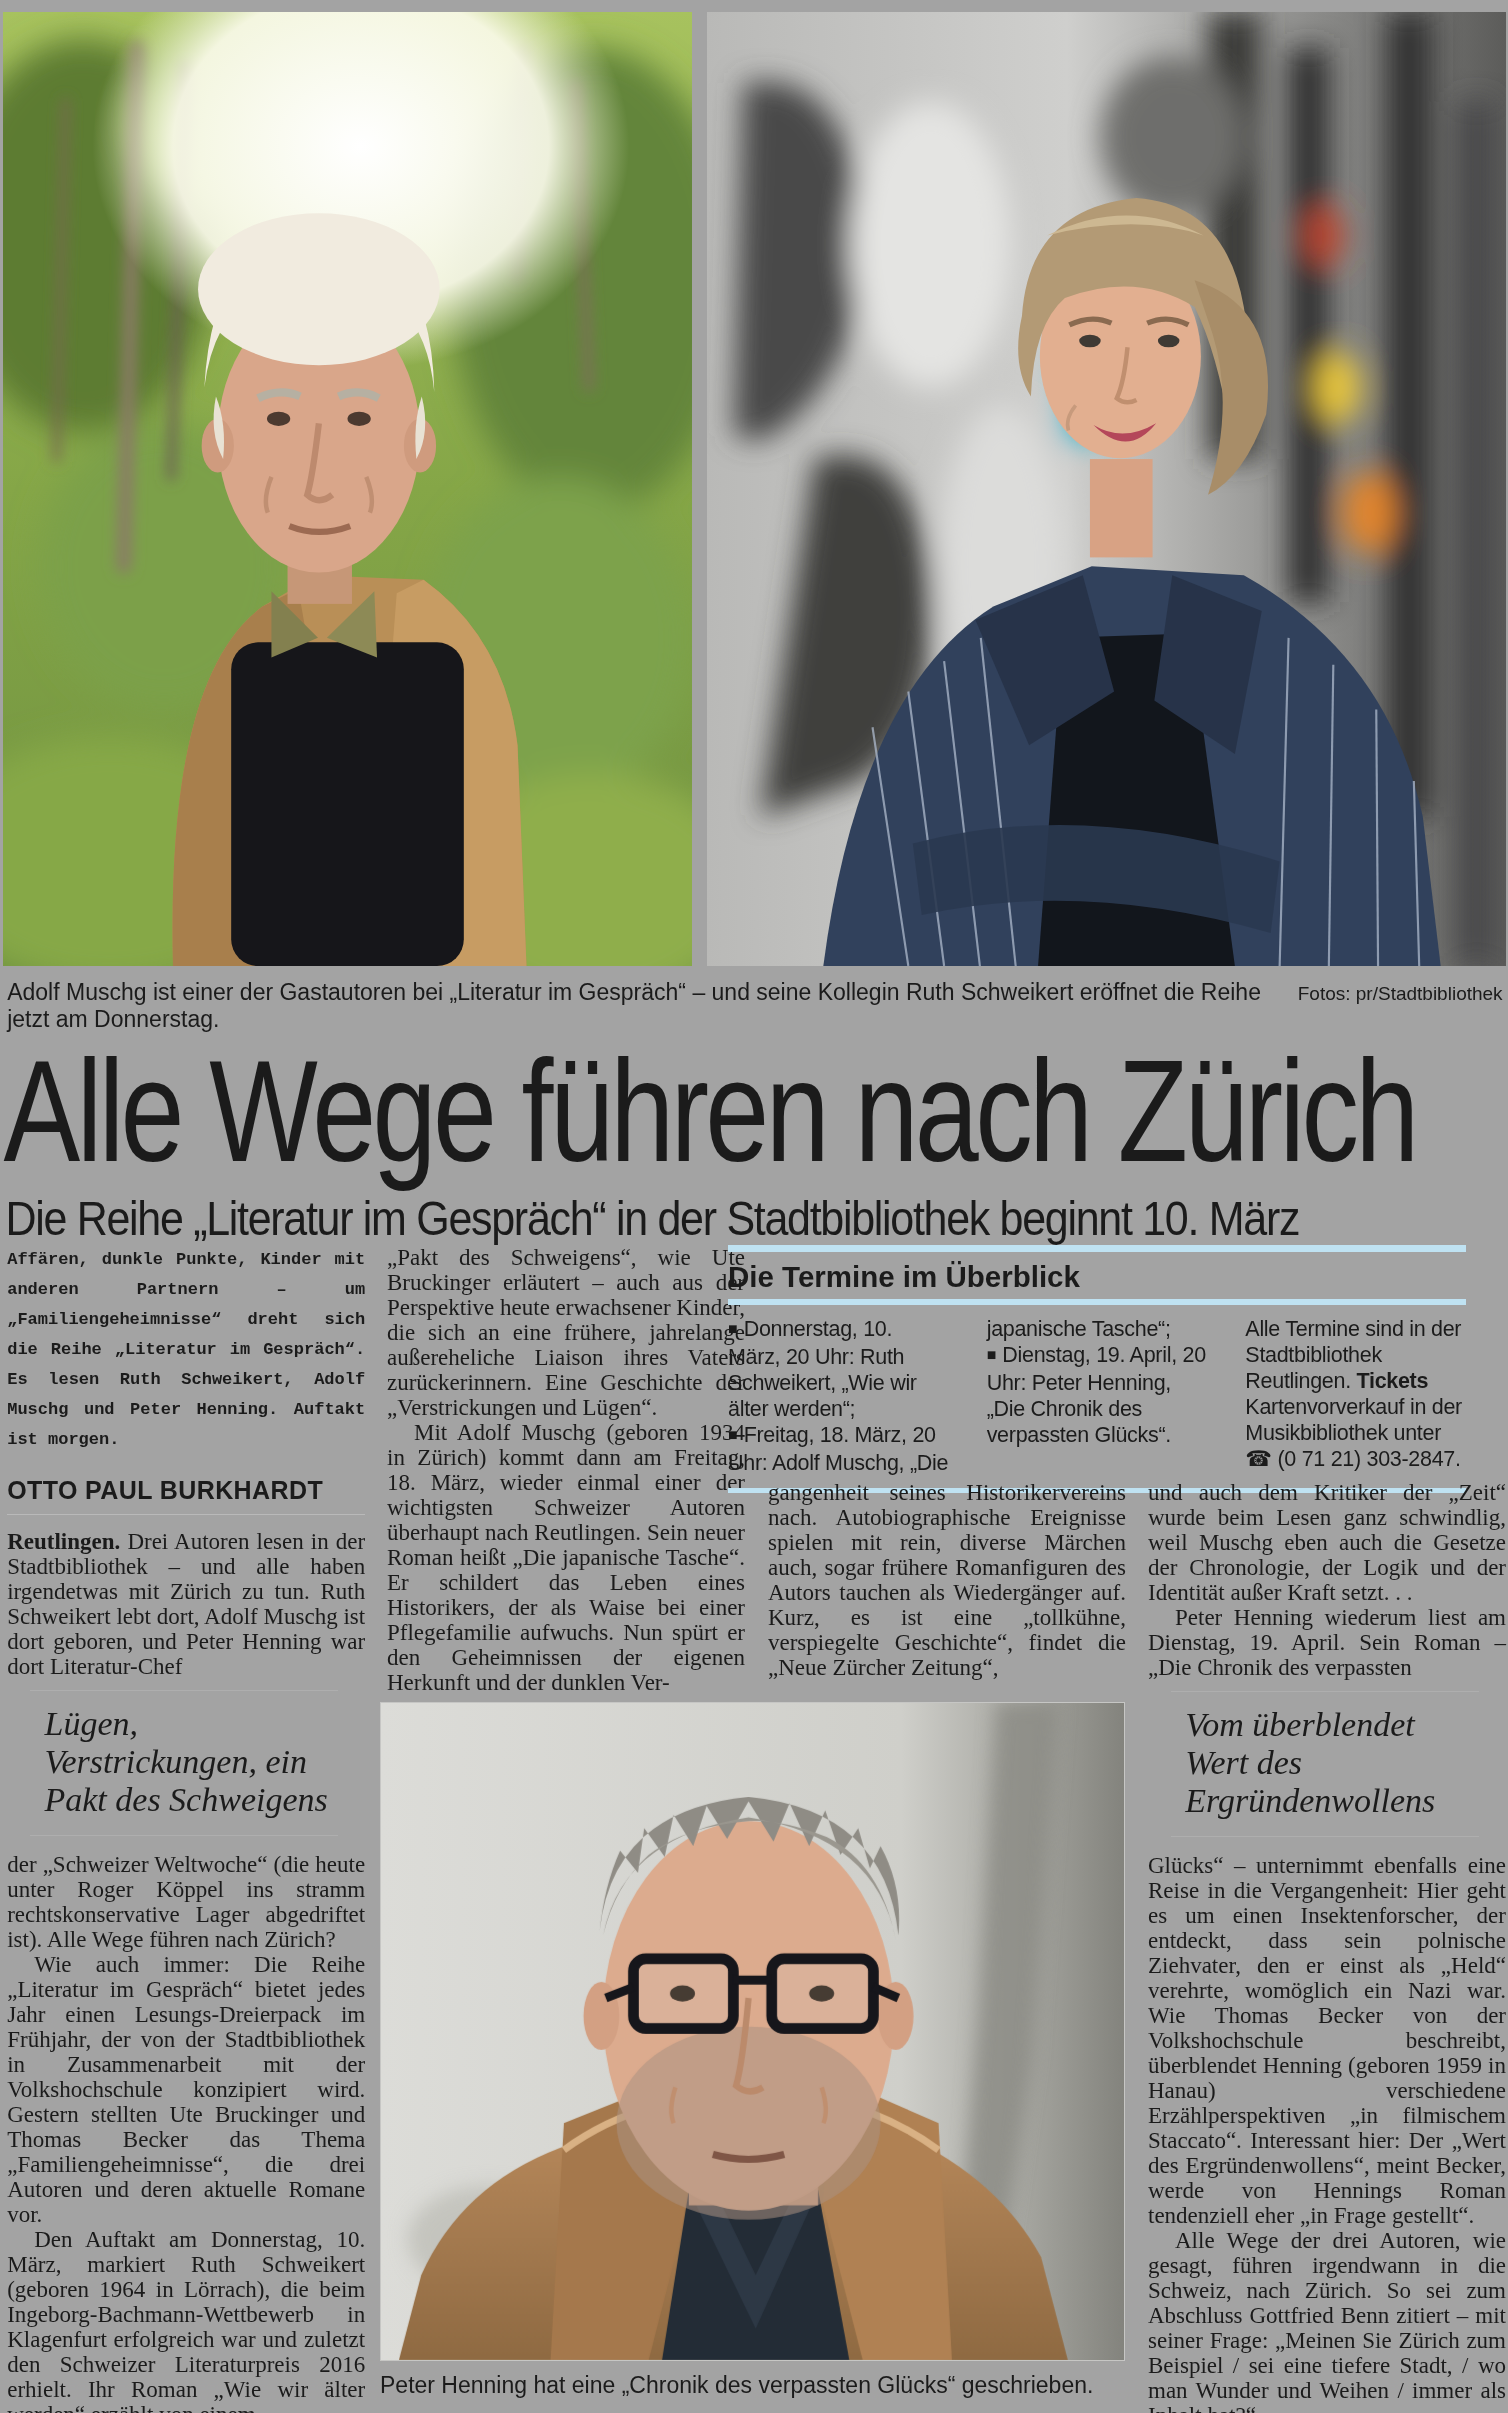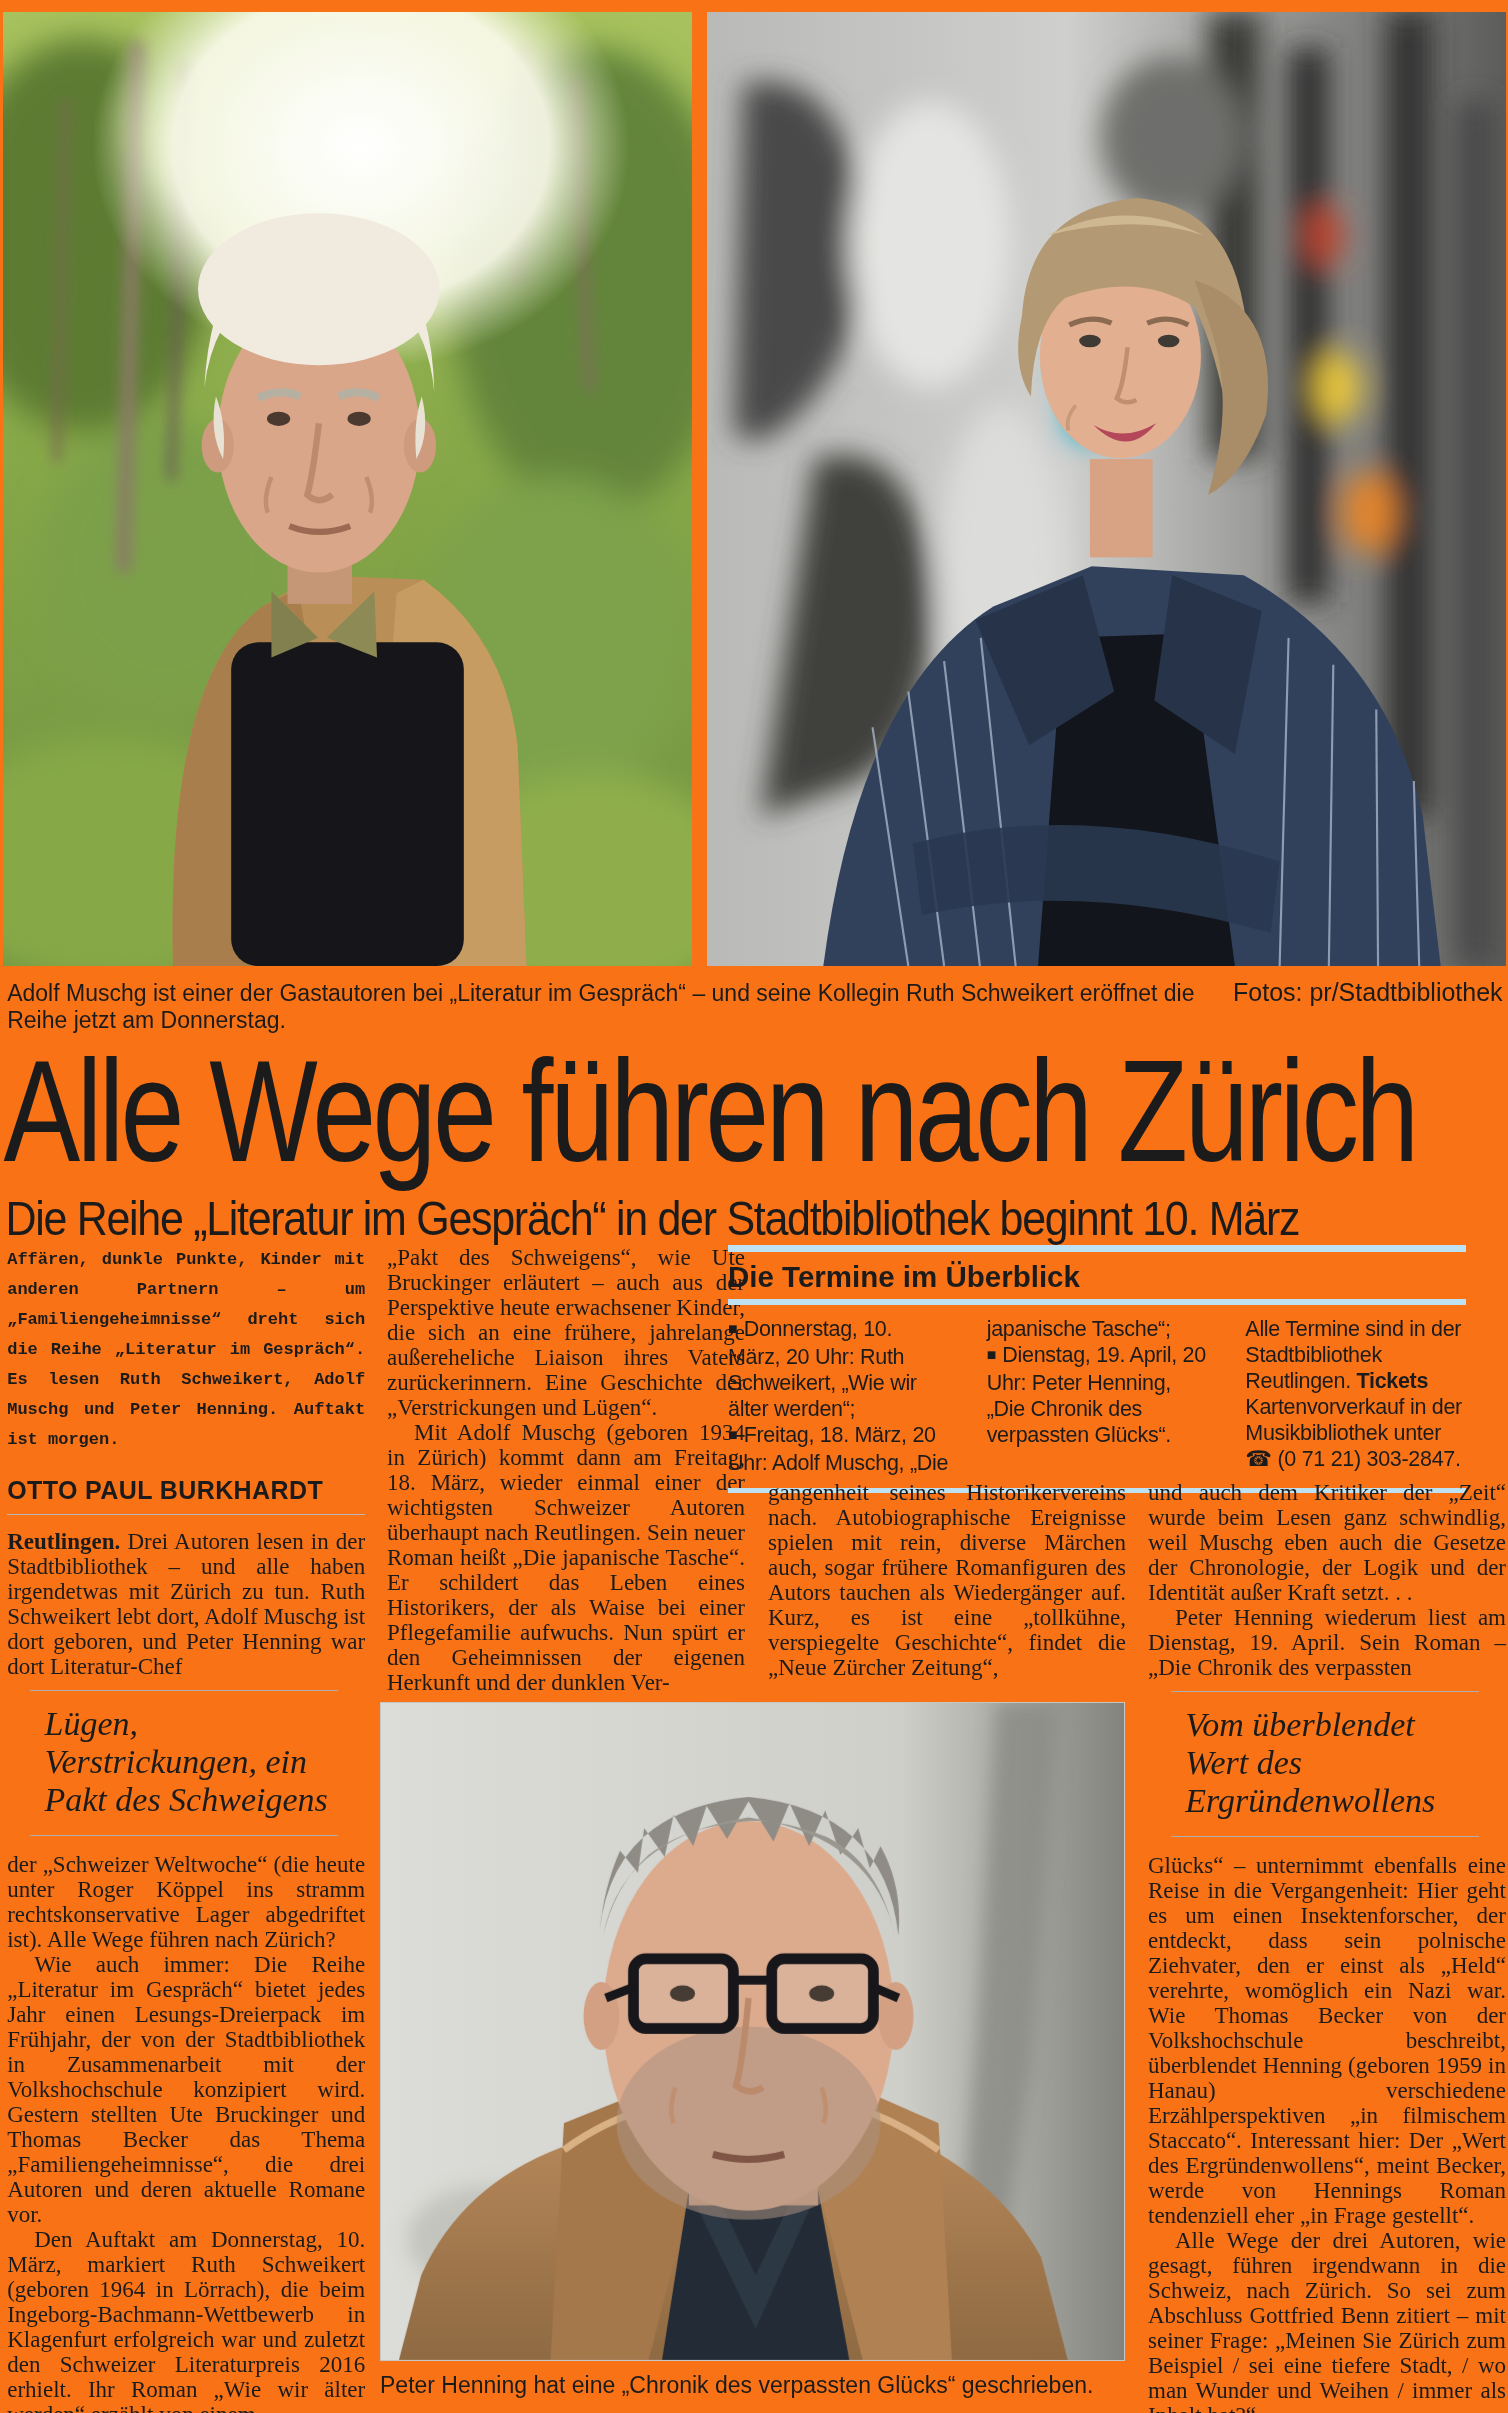--- a/index.html
+++ b/index.html
@@ -1,25 +1,25 @@
 <!DOCTYPE html>
 <html lang="de" style="font-size:14.3px"><head>
 <meta charset="utf-8">
 <style>
   html,body{margin:0;padding:0;background:#e9e9e9;}
-  .page{position:relative;width:1508px;height:2413px;background:#f97316;overflow:hidden;
+  .page{position:relative;width:1508px;height:2413px;background:#a3a3a3;overflow:hidden;
         color:#1b1b1b;font-family:"Liberation Sans",sans-serif;}
   .photo{position:absolute;z-index:2;}
   .photo svg{display:block;width:100%;height:100%;}
   .photo-left{left:2.7px;top:11.6px;width:689px;height:954px;}
   .photo-right{left:707px;top:11.6px;width:799px;height:954px;}
   .photo-mid{left:380px;top:1702px;width:745px;height:659px;border:0.9px solid #c6c6c4;box-sizing:border-box;background:#d8d8d4;}
   .caption-row{position:absolute;left:7.2px;right:5.4px;top:979px;display:flex;justify-content:space-between;
                align-items:baseline;font-size:23px;line-height:27px;z-index:3;}
-  .credit{font-size:25px;white-space:nowrap;margin-left:18px;}
+  .credit{font-size:19px;white-space:nowrap;margin-left:18px;}
   .headline{position:absolute;left:3.6px;top:1027px;margin:0;font-size:115px;font-weight:400;letter-spacing:-3.6px;
             transform:scale(1,1.26);transform-origin:0 0;white-space:nowrap;z-index:3;}
   .subheadline{position:absolute;left:5.4px;top:1192px;margin:0;font-size:43px;font-weight:400;letter-spacing:-1.3px;
             transform:scale(1,1.1);transform-origin:0 0;white-space:nowrap;z-index:3;}
   .col{position:absolute;width:358px;top:1245px;z-index:1;}
   .col1{left:7.2px;} .col2{left:387px;} .col3{left:768px;top:1480px;} .col4{left:1148px;top:1480px;}
   .lead{margin:0 0 12.5px 0;font-weight:bold;font-size:17px;line-height:30px;text-align:justify;
         font-family:Liberation Mono, monospace;}
   .byline{font-size:25px;line-height:25px;letter-spacing:0.4px;padding:10.7px 0 10.7px;border-bottom:1.8px solid #b9b9b9;
           margin-bottom:14.3px;font-weight:bold;}

